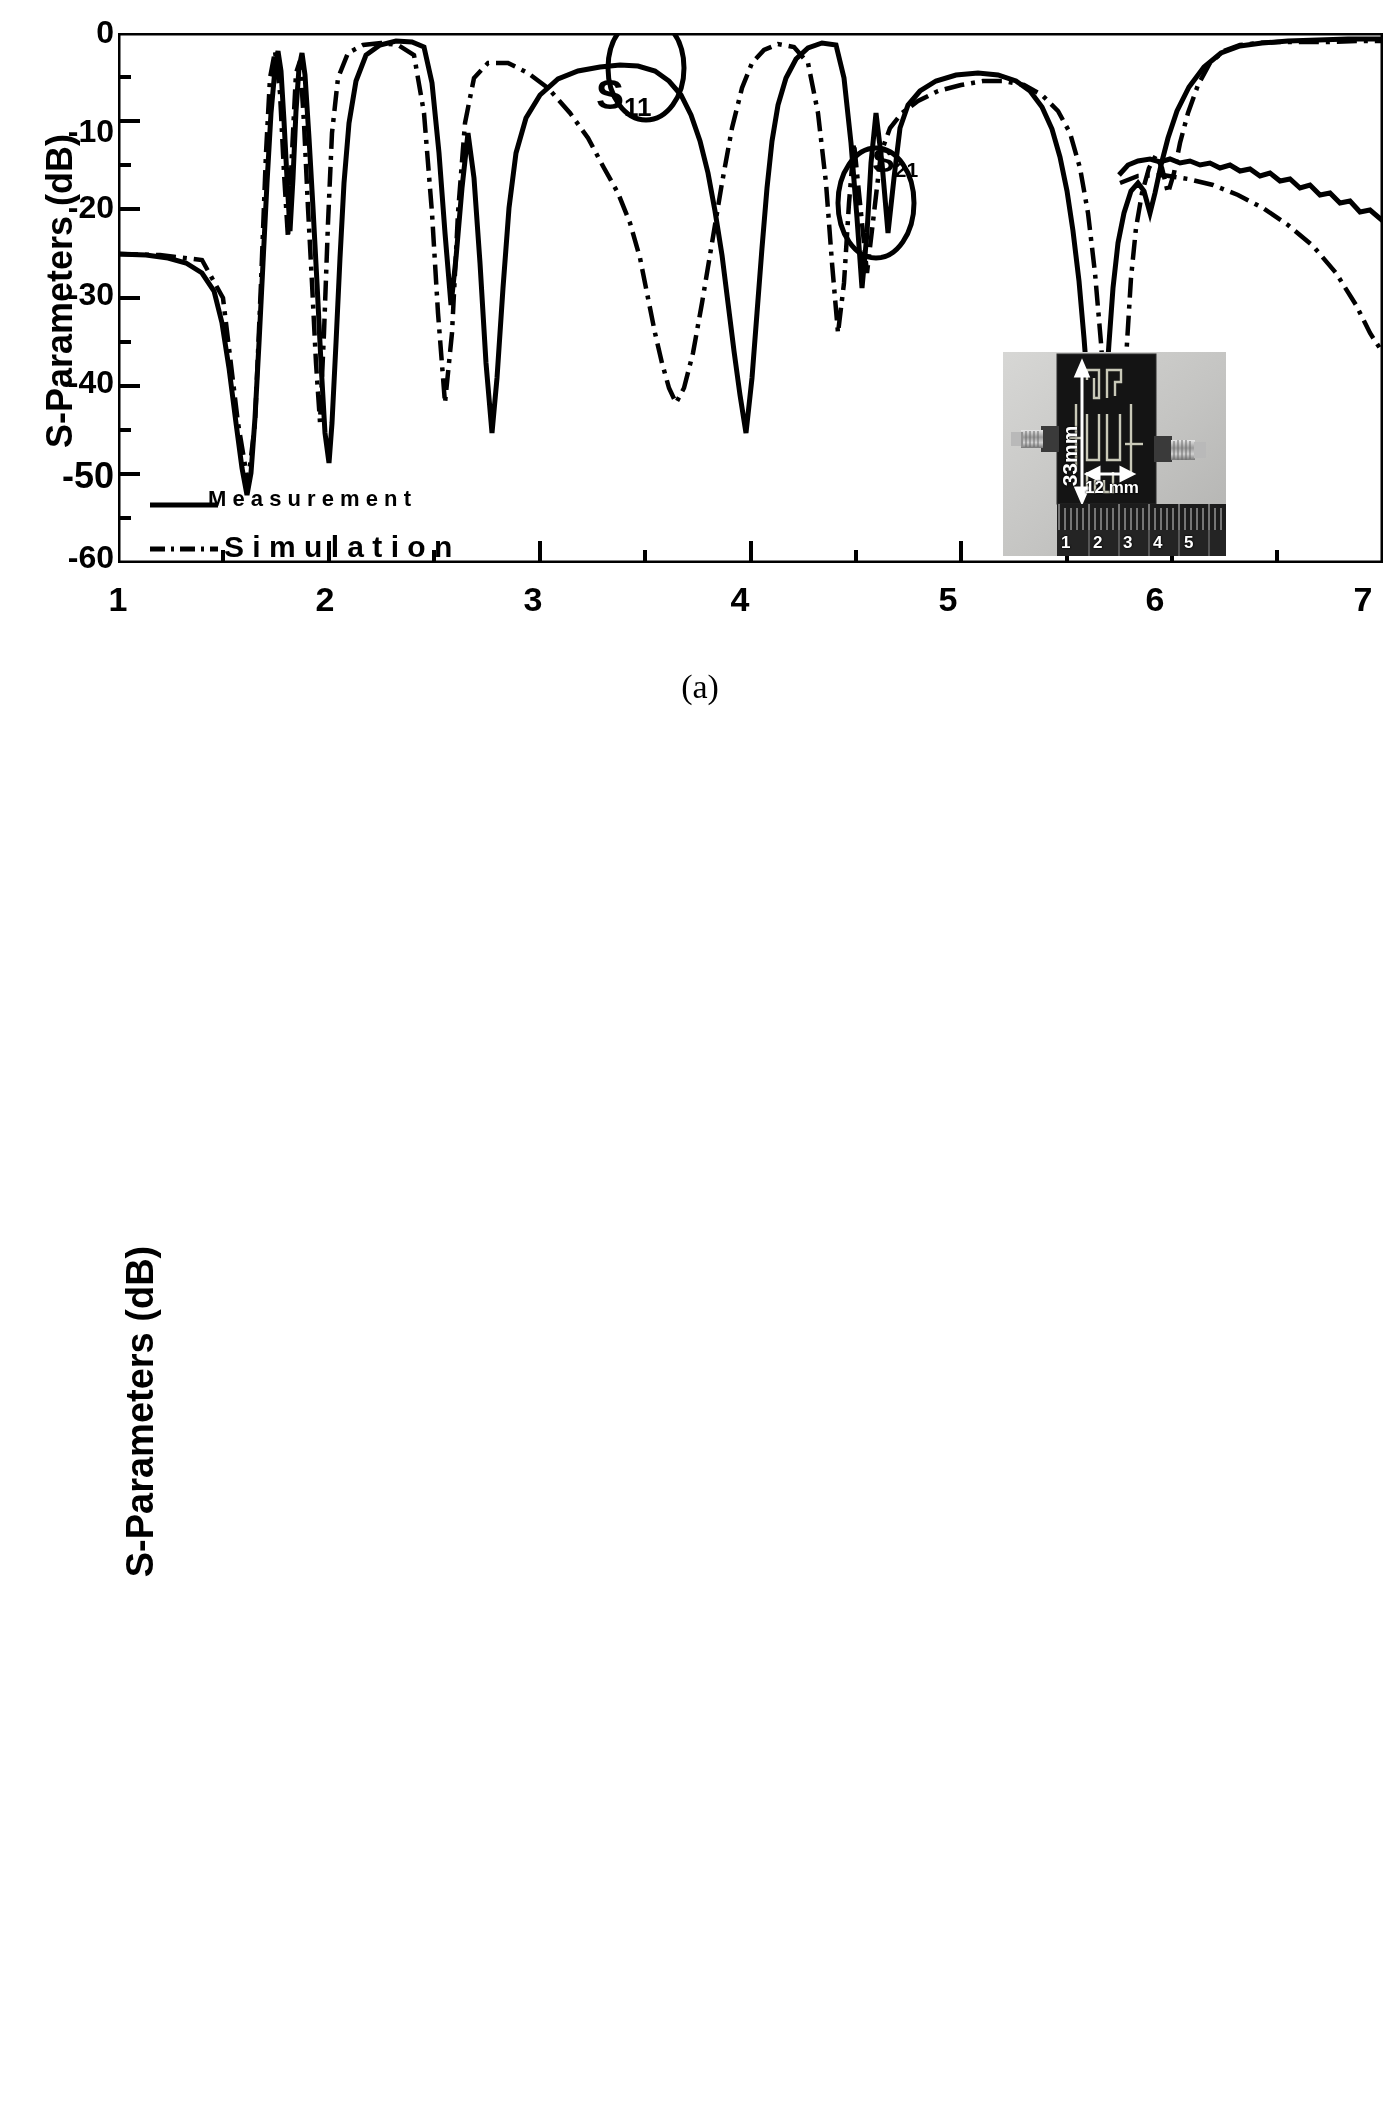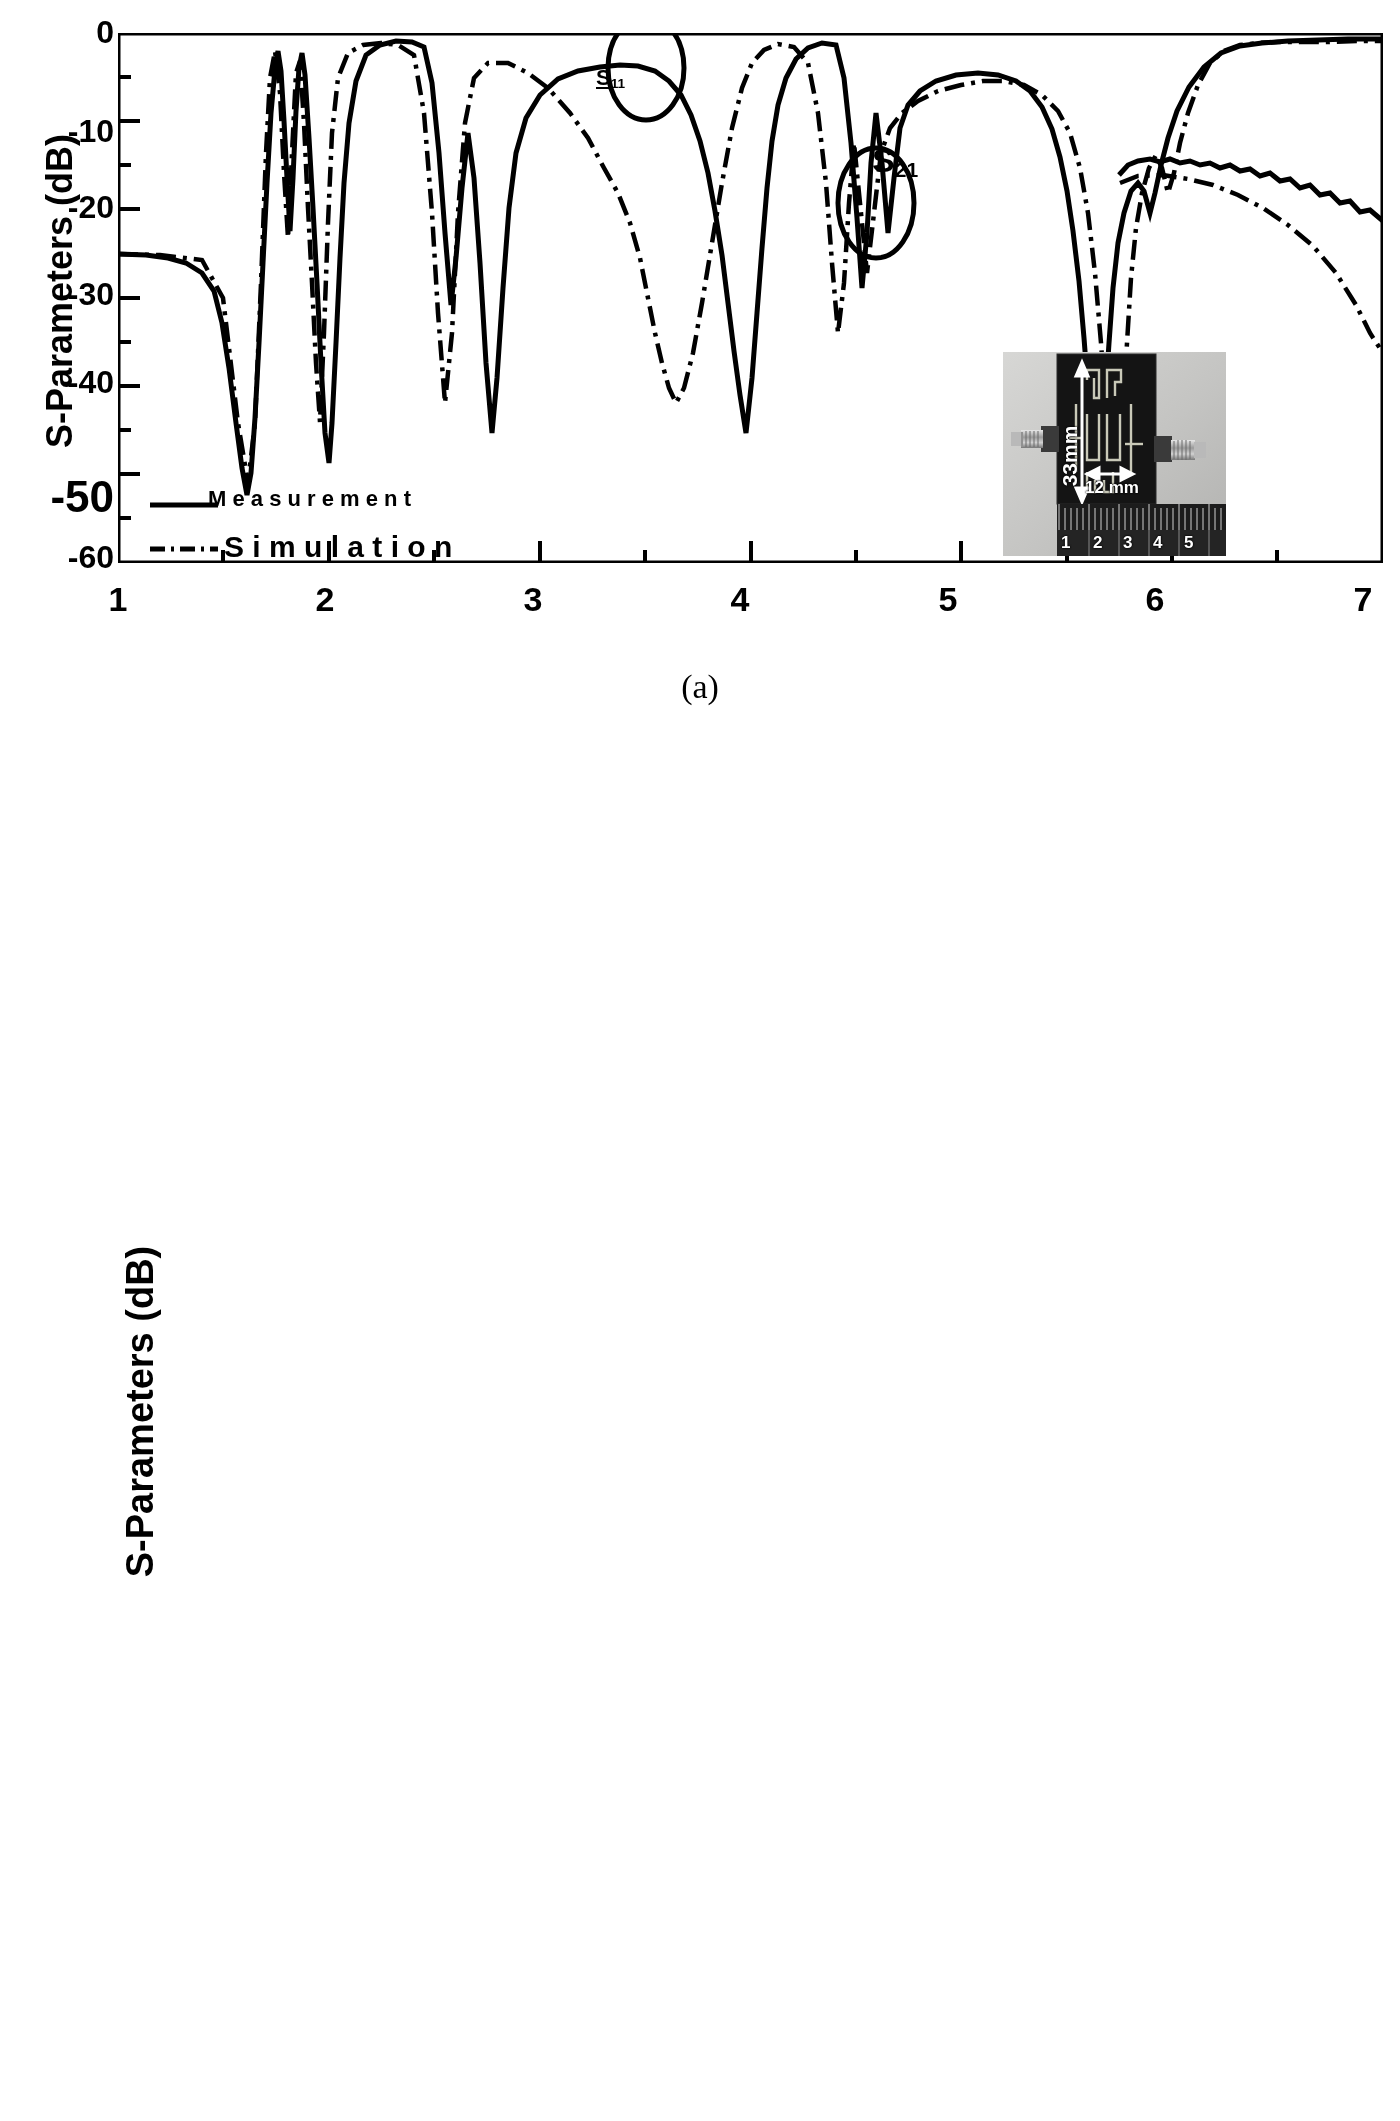--- a/index.html
+++ b/index.html
@@ -78,21 +78,21 @@
 
 <div class="panel" id="panel-a">
 
   <div class="axis-title-y" style="left:-160px;top:270px;width:440px;text-align:center;font-size:36px;transform:rotate(-90deg);">S-Parameters (dB)</div>
 
   <div class="ytick-label" style="left:24px;top:14px;width:90px;font-size:32px;">0</div>
   <div class="ytick-label" style="left:24px;top:101px;width:90px;font-size:32px;margin-top:12px;">-10</div>
   <div class="ytick-label" style="left:24px;top:189px;width:90px;font-size:32px;">-20</div>
   <div class="ytick-label" style="left:24px;top:276px;width:90px;font-size:32px;">-30</div>
   <div class="ytick-label" style="left:24px;top:364px;width:90px;font-size:32px;">-40</div>
-  <div class="ytick-label" style="left:24px;top:472px;width:90px;font-size:44px;">-50</div>
+  <div class="ytick-label" style="left:24px;top:455px;width:90px;font-size:36px;">-50</div>
   <div class="ytick-label" style="left:24px;top:539px;width:90px;font-size:32px;">-60</div>
 
   <div class="xtick-label" style="left:88px;top:580px;width:60px;font-size:34px;">1</div>
   <div class="xtick-label" style="left:295px;top:580px;width:60px;font-size:34px;">2</div>
   <div class="xtick-label" style="left:503px;top:580px;width:60px;font-size:34px;">3</div>
   <div class="xtick-label" style="left:710px;top:580px;width:60px;font-size:34px;">4</div>
   <div class="xtick-label" style="left:918px;top:580px;width:60px;font-size:34px;">5</div>
   <div class="xtick-label" style="left:1125px;top:580px;width:60px;font-size:34px;">6</div>
   <div class="xtick-label" style="left:1333px;top:580px;width:60px;font-size:34px;">7</div>
 
@@ -176,21 +176,21 @@
                  L1162,148 L1172,146 L1182,155 L1192,152 L1202,162 L1212,160 L1222,170 L1232,168
                  L1242,179 L1252,177 L1265,188"></path>
       </g>
 
       <ellipse cx="528" cy="35" rx="38" ry="52" fill="none" stroke="#000" stroke-width="5"></ellipse>
 
       <ellipse cx="758" cy="170" rx="38" ry="55" fill="none" stroke="#000" stroke-width="5"></ellipse>
     </svg>
   </div>
 
-  <div class="ann-label" style="left:596px;top:65px;font-size:22px;text-decoration:underline;">
+  <div class="ann-label" style="left:596px;top:71px;font-size:42px;">
     <span>S</span><sub>11</sub>
   </div>
   <div class="ann-label" style="left:872px;top:128px;font-size:34px;margin-top:13px;">
     <span>S</span><sub>21</sub>
   </div>
 
   <div style="position:absolute;left:148px;top:478px;">
     <svg width="72" height="26" style="position:absolute;left:0;top:14px;">
       <line x1="2" y1="13" x2="70" y2="13" stroke="#000" stroke-width="5"></line>
     </svg>

